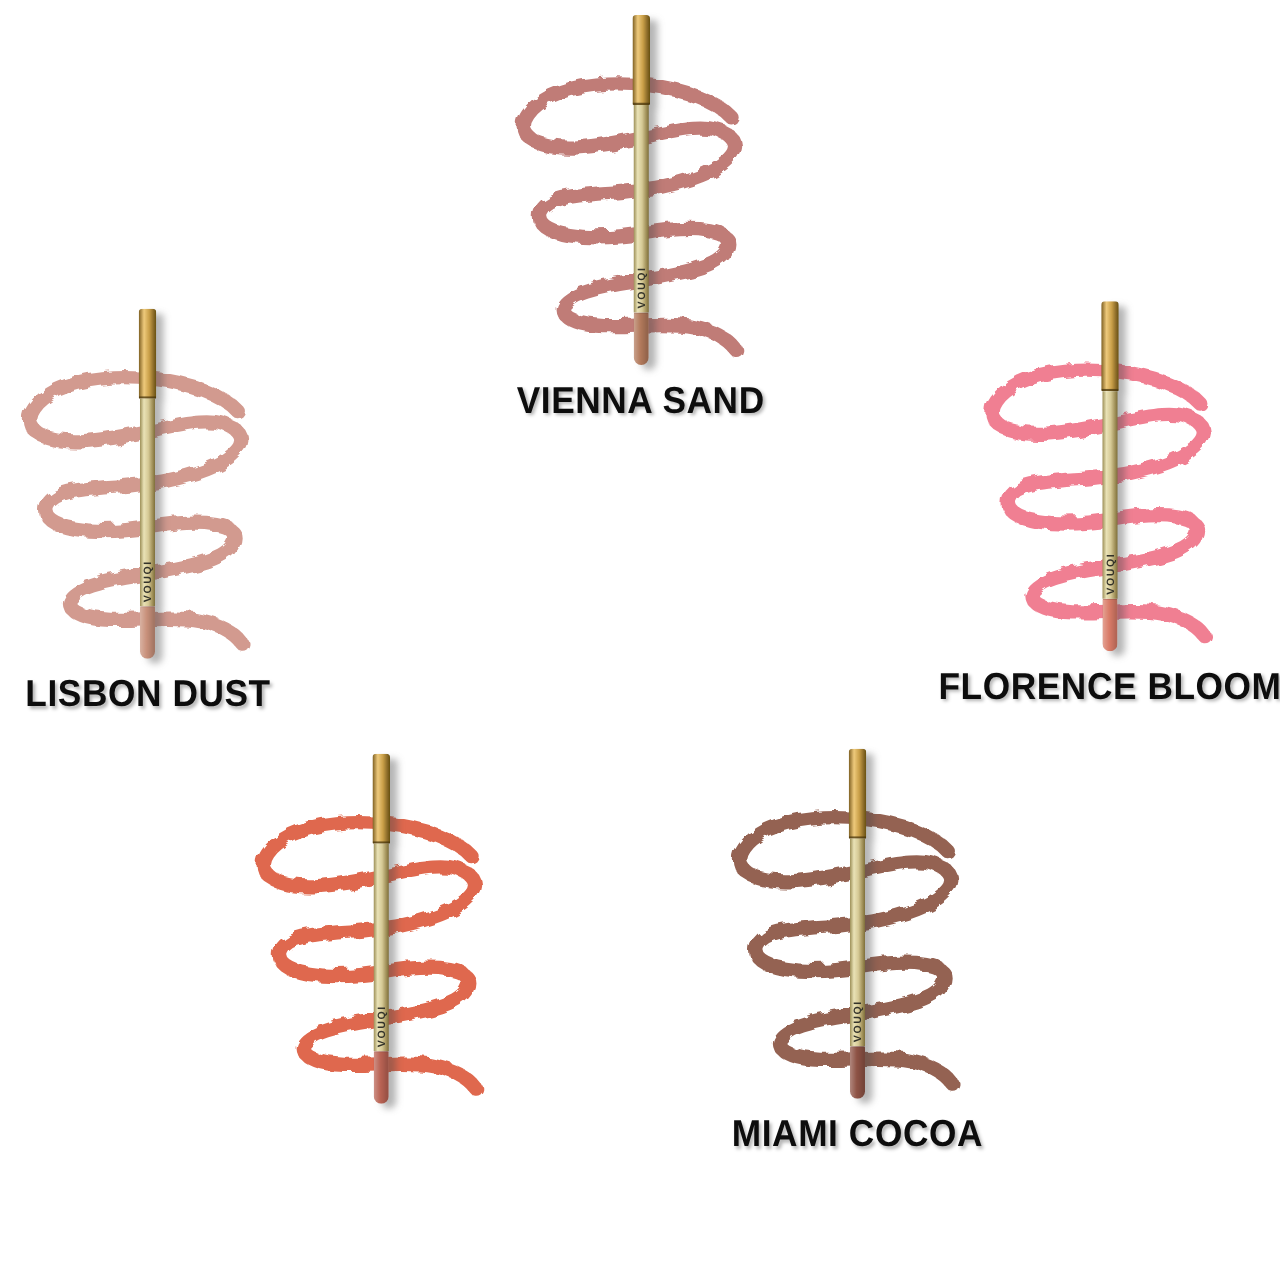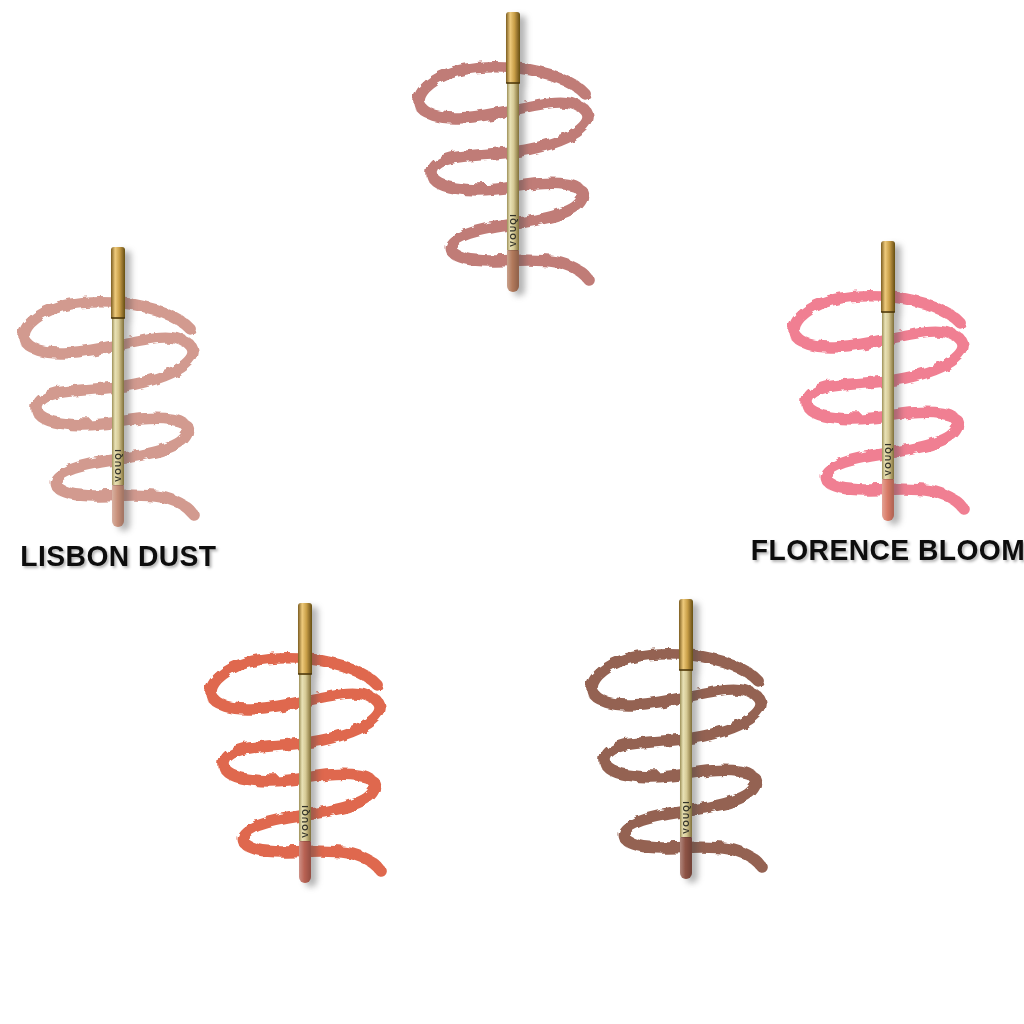--- a/index.html
+++ b/index.html
@@ -149,20 +149,21 @@
 <div class="product product-vienna" style="--swatch-color: #bd7470; --tip-color: #b2795b;">
   <svg class="swatch" viewBox="0 0 220 250">
     <use href="#squiggle-path"></use>
   </svg>
   <div class="pencil">
     <div class="pencil-cap"></div>
     <div class="pencil-body"></div>
     <span class="pencil-brand">VOUQI</span>
     <div class="pencil-tip"></div>
   </div>
+  <div class="label"><span>VIENNA SAND</span></div>
 </div>
 
 <div class="product product-lisbon" style="--swatch-color: #d0958a; --tip-color: #c8907a;">
   <svg class="swatch" viewBox="0 0 220 250">
     <use href="#squiggle-path"></use>
   </svg>
   <div class="pencil">
     <div class="pencil-cap"></div>
     <div class="pencil-body"></div>
     <span class="pencil-brand">VOUQI</span>
@@ -199,13 +200,14 @@
 <div class="product product-miami" style="--swatch-color: #8f5a49; --tip-color: #8e5345;">
   <svg class="swatch" viewBox="0 0 220 250">
     <use href="#squiggle-path"></use>
   </svg>
   <div class="pencil">
     <div class="pencil-cap"></div>
     <div class="pencil-body"></div>
     <span class="pencil-brand">VOUQI</span>
     <div class="pencil-tip"></div>
   </div>
+  <div class="label"><span>MIAMI COCOA</span></div>
 </div>
 
 </body></html>

